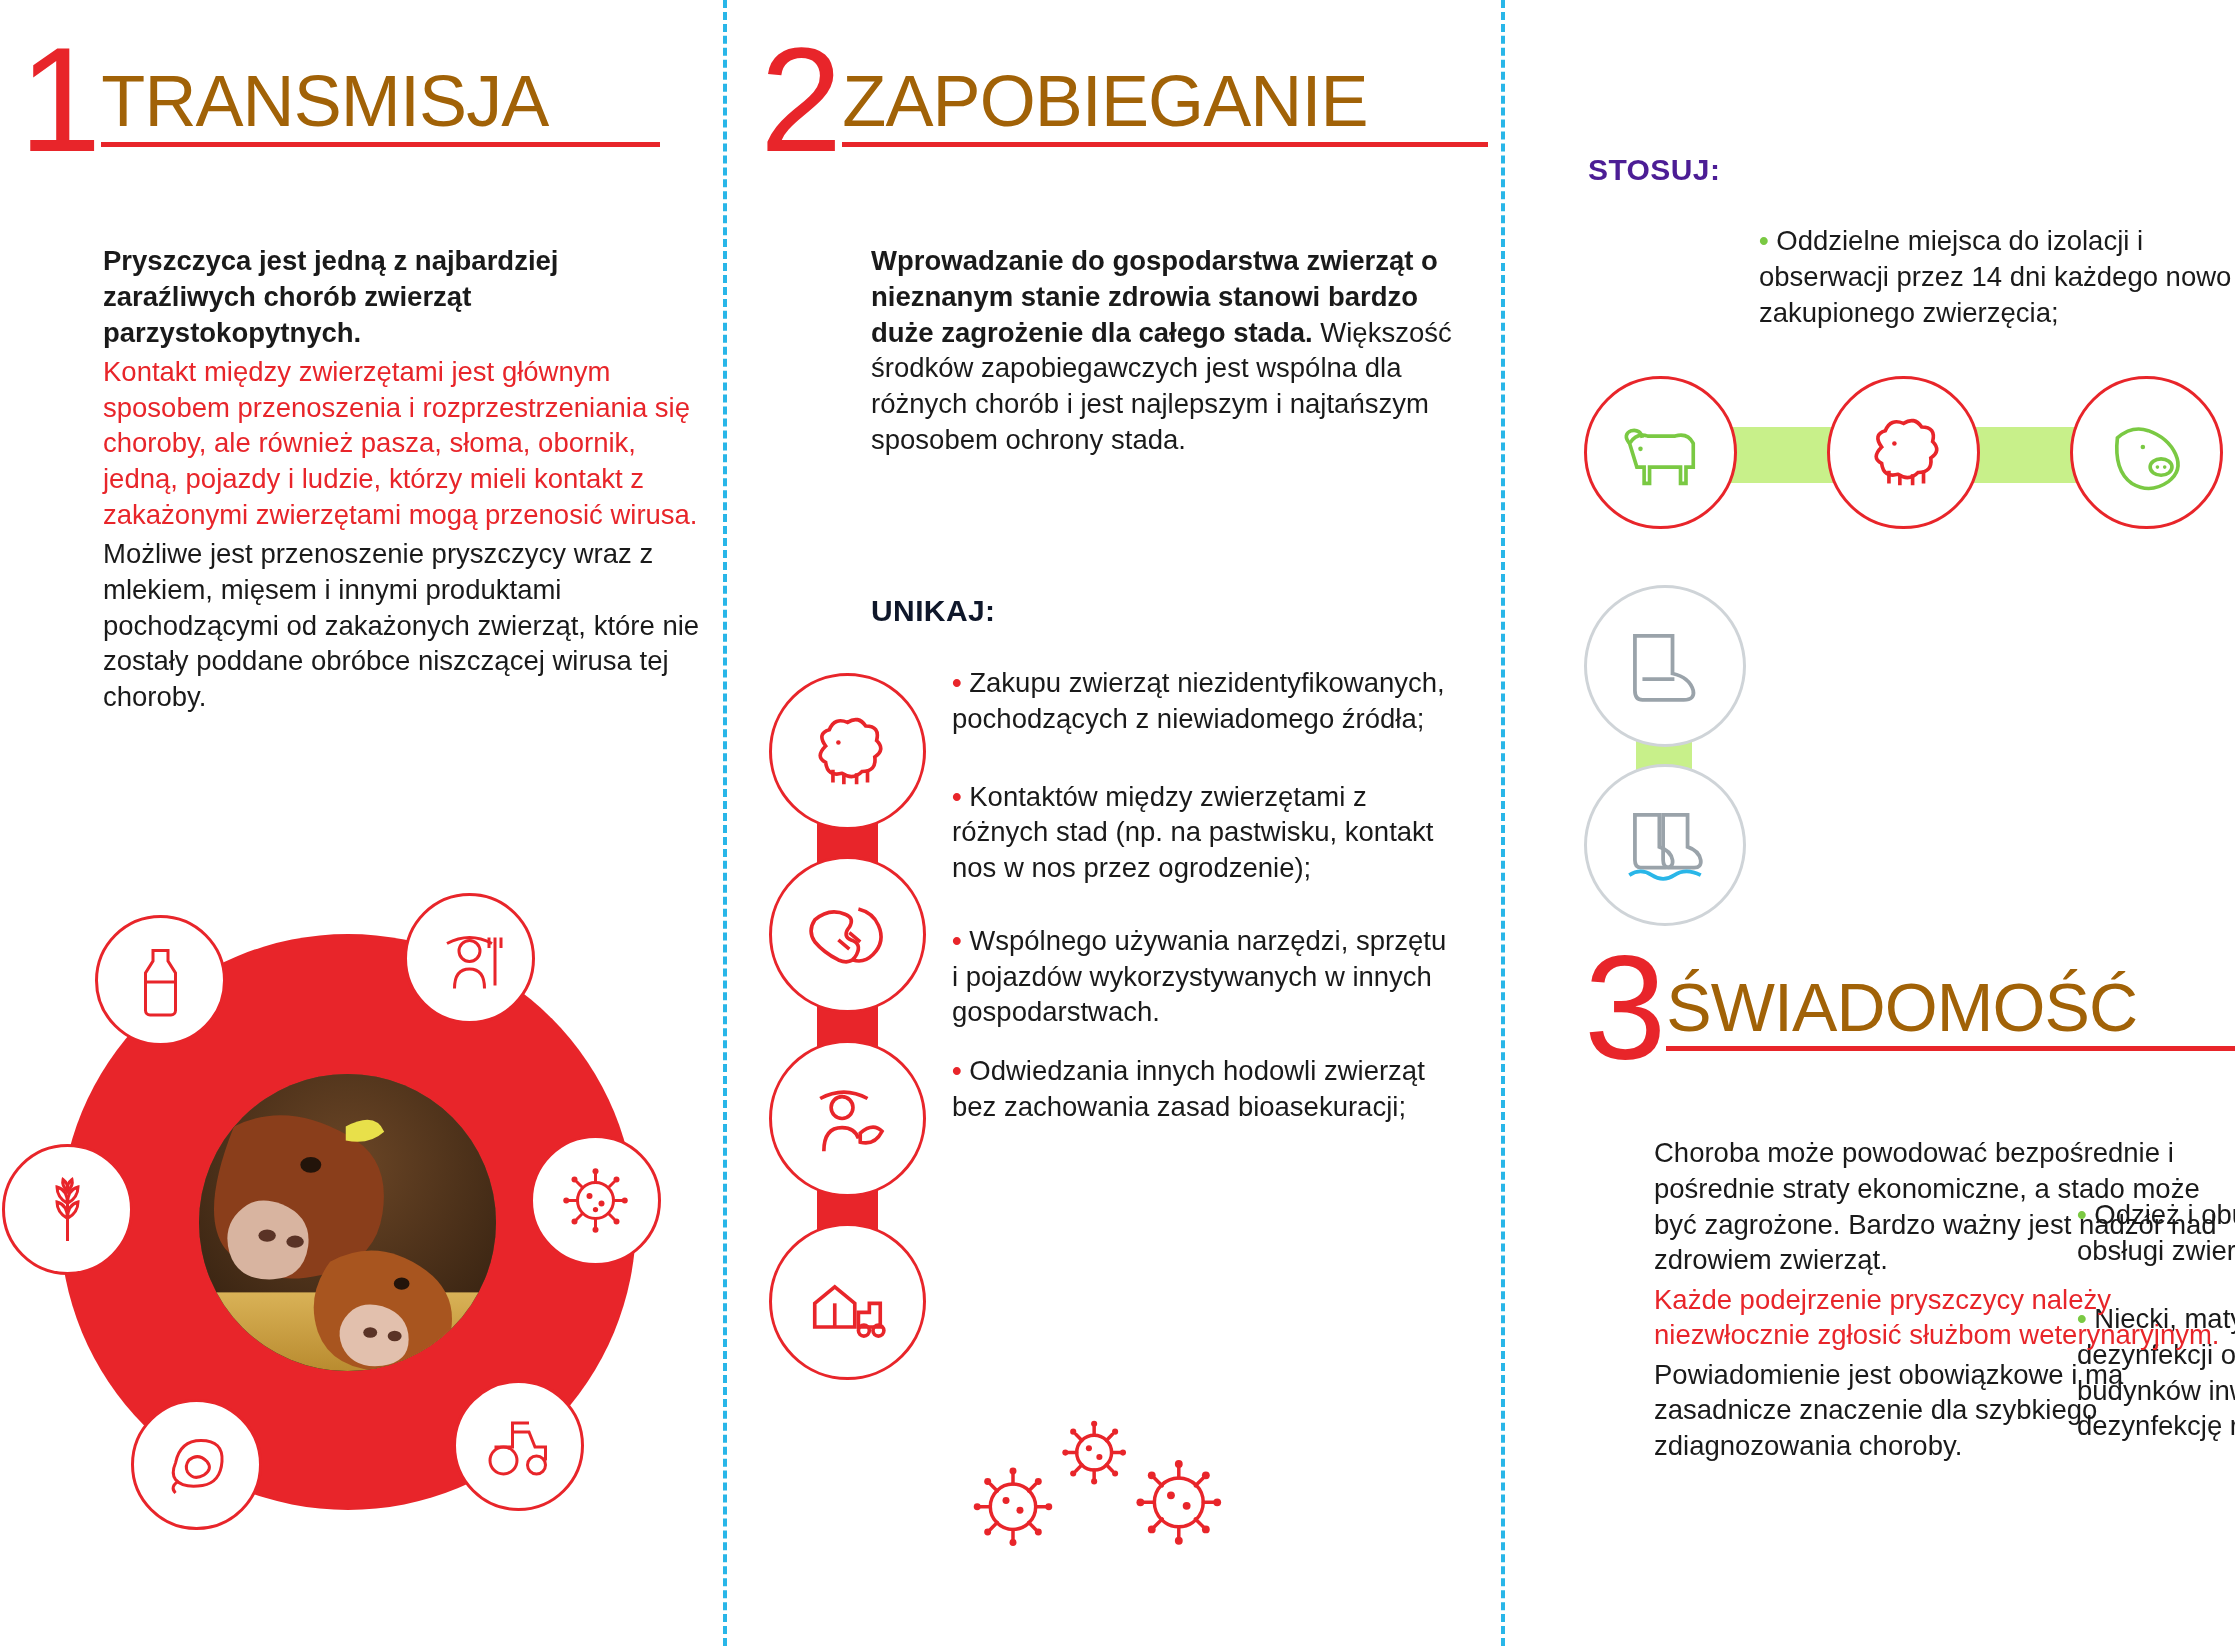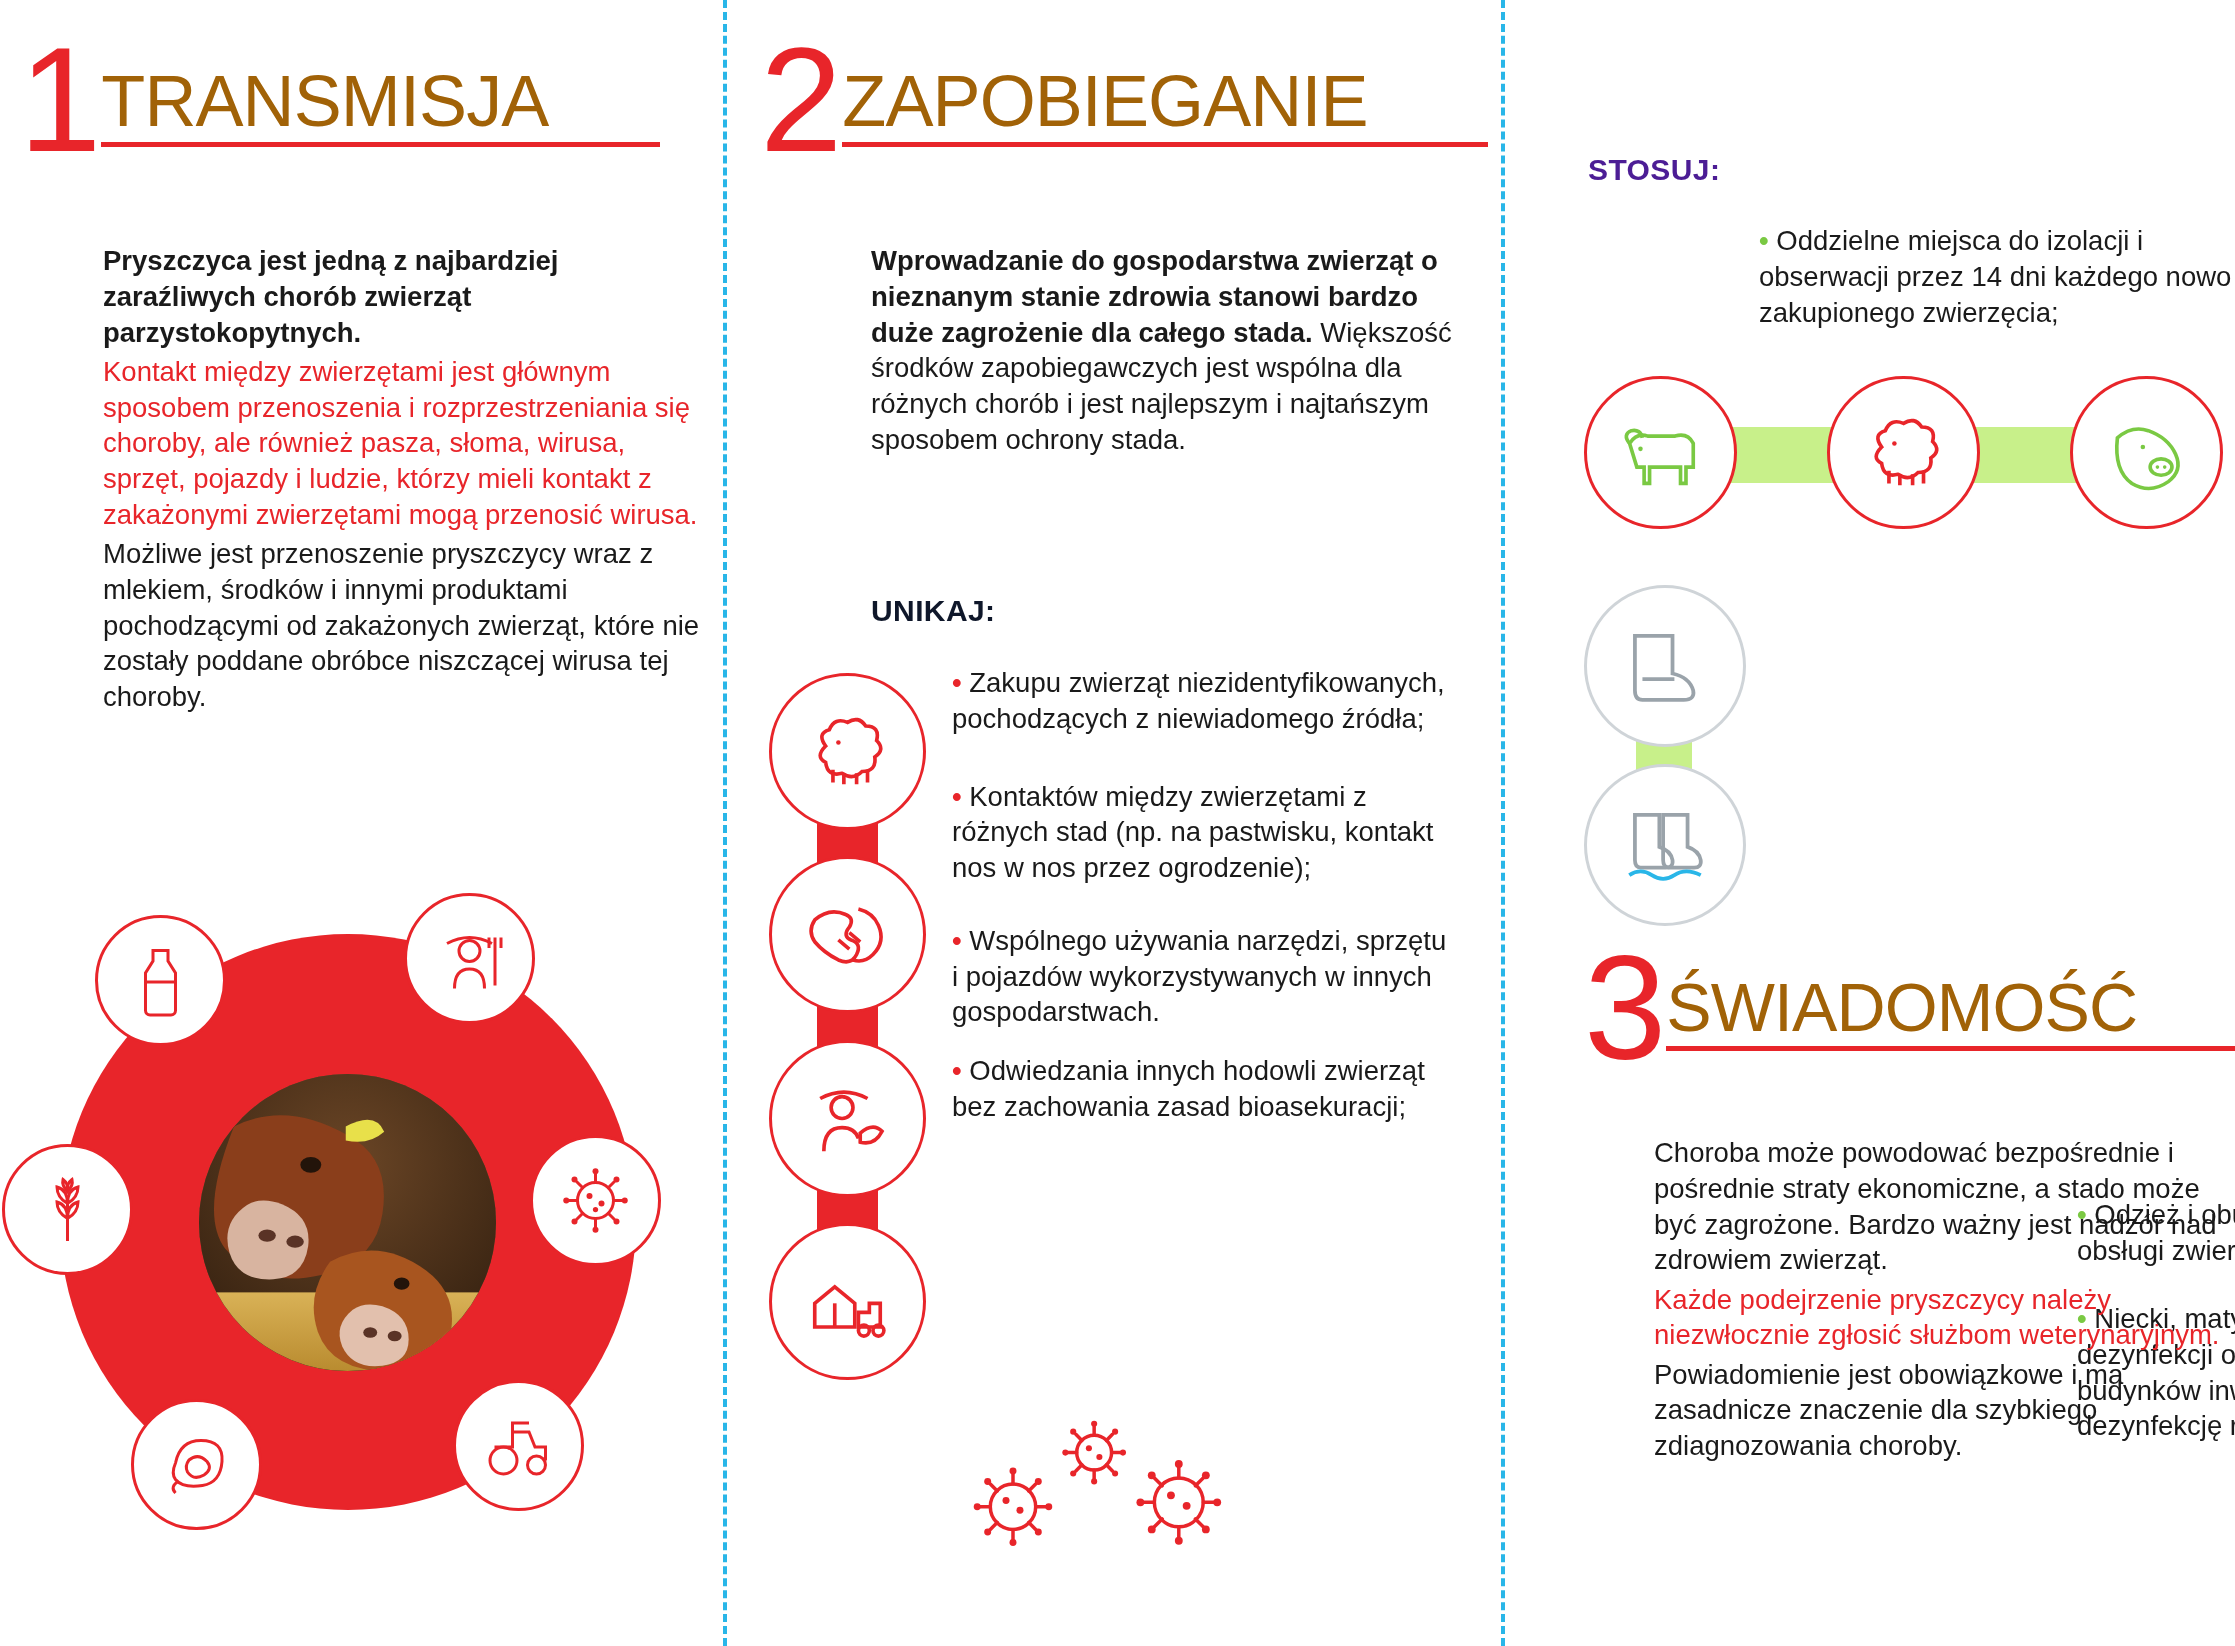--- a/index.html
+++ b/index.html
@@ -164,22 +164,22 @@
     <div class="headrow" style="position:absolute; left:19px; top:42px; width:690px;">
       <div class="bignum">1</div>
       <div class="headtitle-wrap" style="width:559px;">
         <div class="headtitle">TRANSMISJA</div>
         <div class="headrule"></div>
       </div>
     </div>
 
     <div style="position:absolute; left:103px; top:243px; width:603px;">
       <p class="txt bold blk">Pryszczyca jest jedną z najbardziej zaraźliwych chorób zwierząt parzystokopytnych.</p>
-      <p class="txt red" style="margin-top:3.5px;">Kontakt między zwierzętami jest głównym sposobem przenoszenia i rozprzestrzeniania się choroby, ale również pasza, słoma, wirusa, sprzęt, pojazdy i ludzie, którzy mieli kontakt z zakażonymi zwierzętami mogą przenosić wirusa.</p>
-      <p class="txt blk" style="margin-top:3.5px;">Możliwe jest przenoszenie pryszczycy wraz z mlekiem, środków i innymi produktami pochodzącymi od zakażonych zwierząt, które nie zostały poddane obróbce niszczącej wirusa tej choroby.</p>
+      <p class="txt red" style="margin-top:3.5px;">Kontakt między zwierzętami jest głównym sposobem przenoszenia i rozprzestrzeniania się choroby, ale również pasza, słoma, obornik, jedną, pojazdy i ludzie, którzy mieli kontakt z zakażonymi zwierzętami mogą przenosić wirusa.</p>
+      <p class="txt blk" style="margin-top:3.5px;">Możliwe jest przenoszenie pryszczycy wraz z mlekiem, mięsem i innymi produktami pochodzącymi od zakażonych zwierząt, które nie zostały poddane obróbce niszczącej wirusa tej choroby.</p>
     </div>
 
     <div class="circle-graphic">
       <div class="red-blob"></div>
 
       <div class="photo-circle">
         <svg class="cowphoto" viewBox="0 0 340 340" preserveAspectRatio="none">
           <defs>
             <radialGradient id="bg1" cx="50%" cy="30%" r="80%">
               <stop offset="0%" stop-color="#6b4626"></stop>

